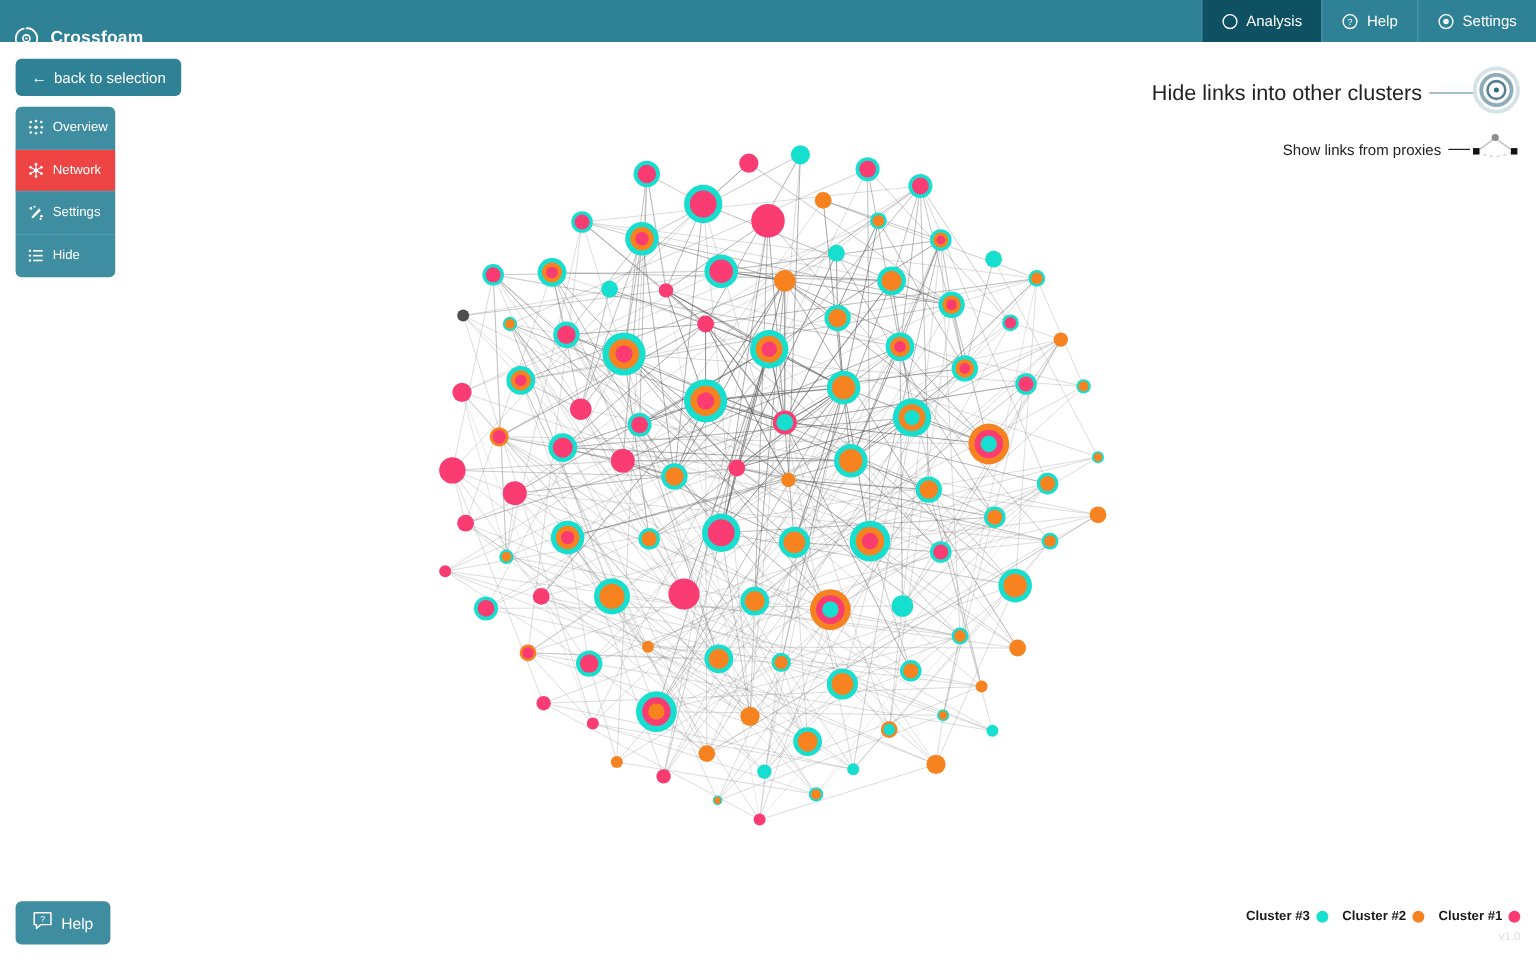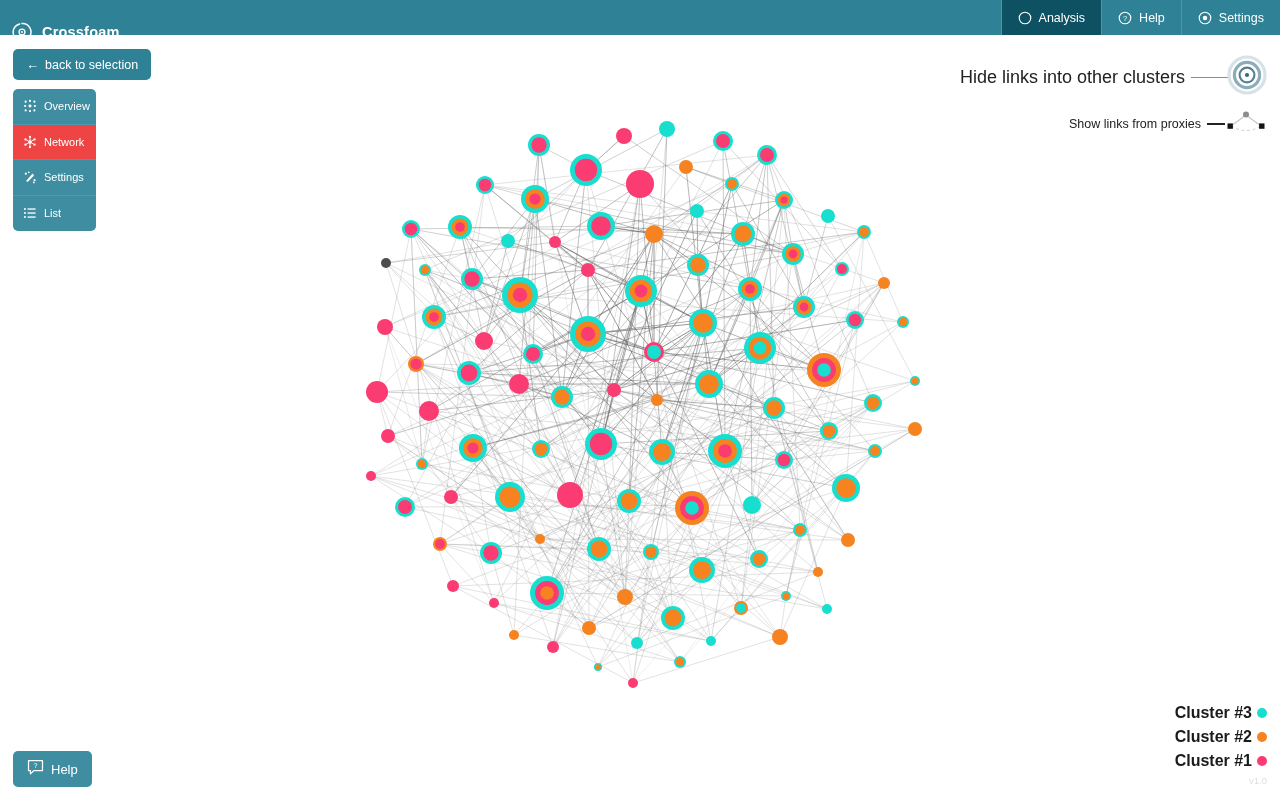--- a/index.html
+++ b/index.html
@@ -131,21 +131,21 @@
     gap: 5px;
     font-size: 11px; font-weight: bold; color: #1a1a1a;
     margin-bottom: 9px;
   }
   #conn-row .conn-min, #conn-row .conn-max {
     font-weight: normal; font-size: 11.5px; color: #333;
   }
   #cluster-row {
     display: flex; align-items: center; justify-content: flex-end;
     gap: 6px;
-    font-size: 16px; font-weight: bold; color: #1a1a1a; flex-direction: column;
+    font-size: 11px; font-weight: bold; color: #1a1a1a;
   }
   .cl-entry { display: flex; align-items: center; gap: 5px; margin-left: 6px; }
   .cl-dot { width: 10px; height: 10px; border-radius: 50%; display: block; }
   #version {
     margin-top: 5px;
     font-size: 9.5px; color: #dedede; text-align: right;
   }
 
   
   #graph-wrap {
@@ -1086,21 +1086,21 @@
     <span>
       <svg width="14" height="14" viewBox="0 0 16 16">
         <circle cx="2.2" cy="3.4" r="1.15" fill="#fff"></circle>
           <rect x="5.2" y="2.7" width="9.2" height="1.5" fill="#fff"></rect>
         <circle cx="2.2" cy="8" r="1.15" fill="#fff"></circle>
           <rect x="5.2" y="7.3" width="9.2" height="1.5" fill="#fff"></rect>
         <circle cx="2.2" cy="12.6" r="1.15" fill="#fff"></circle>
           <rect x="5.2" y="11.9" width="9.2" height="1.5" fill="#fff"></rect>
       </svg>
     </span>
-    <span>List</span>
+    <span>Hide</span>
   </div>
 </div>
 
 <button id="help-fab">
   <span>
     <svg width="17" height="17" viewBox="0 0 18 18">
       <path d="M1.6 1.8 H16.4 V12.2 H7.4 L3.6 15.6 V12.2 H1.6 Z" fill="none" stroke="#fff" stroke-width="1.3" stroke-linejoin="round"></path>
       <text x="9" y="9.9" font-size="7.6" font-family="Liberation Sans, sans-serif" fill="#fff" text-anchor="middle">?</text>
     </svg>
   </span>

